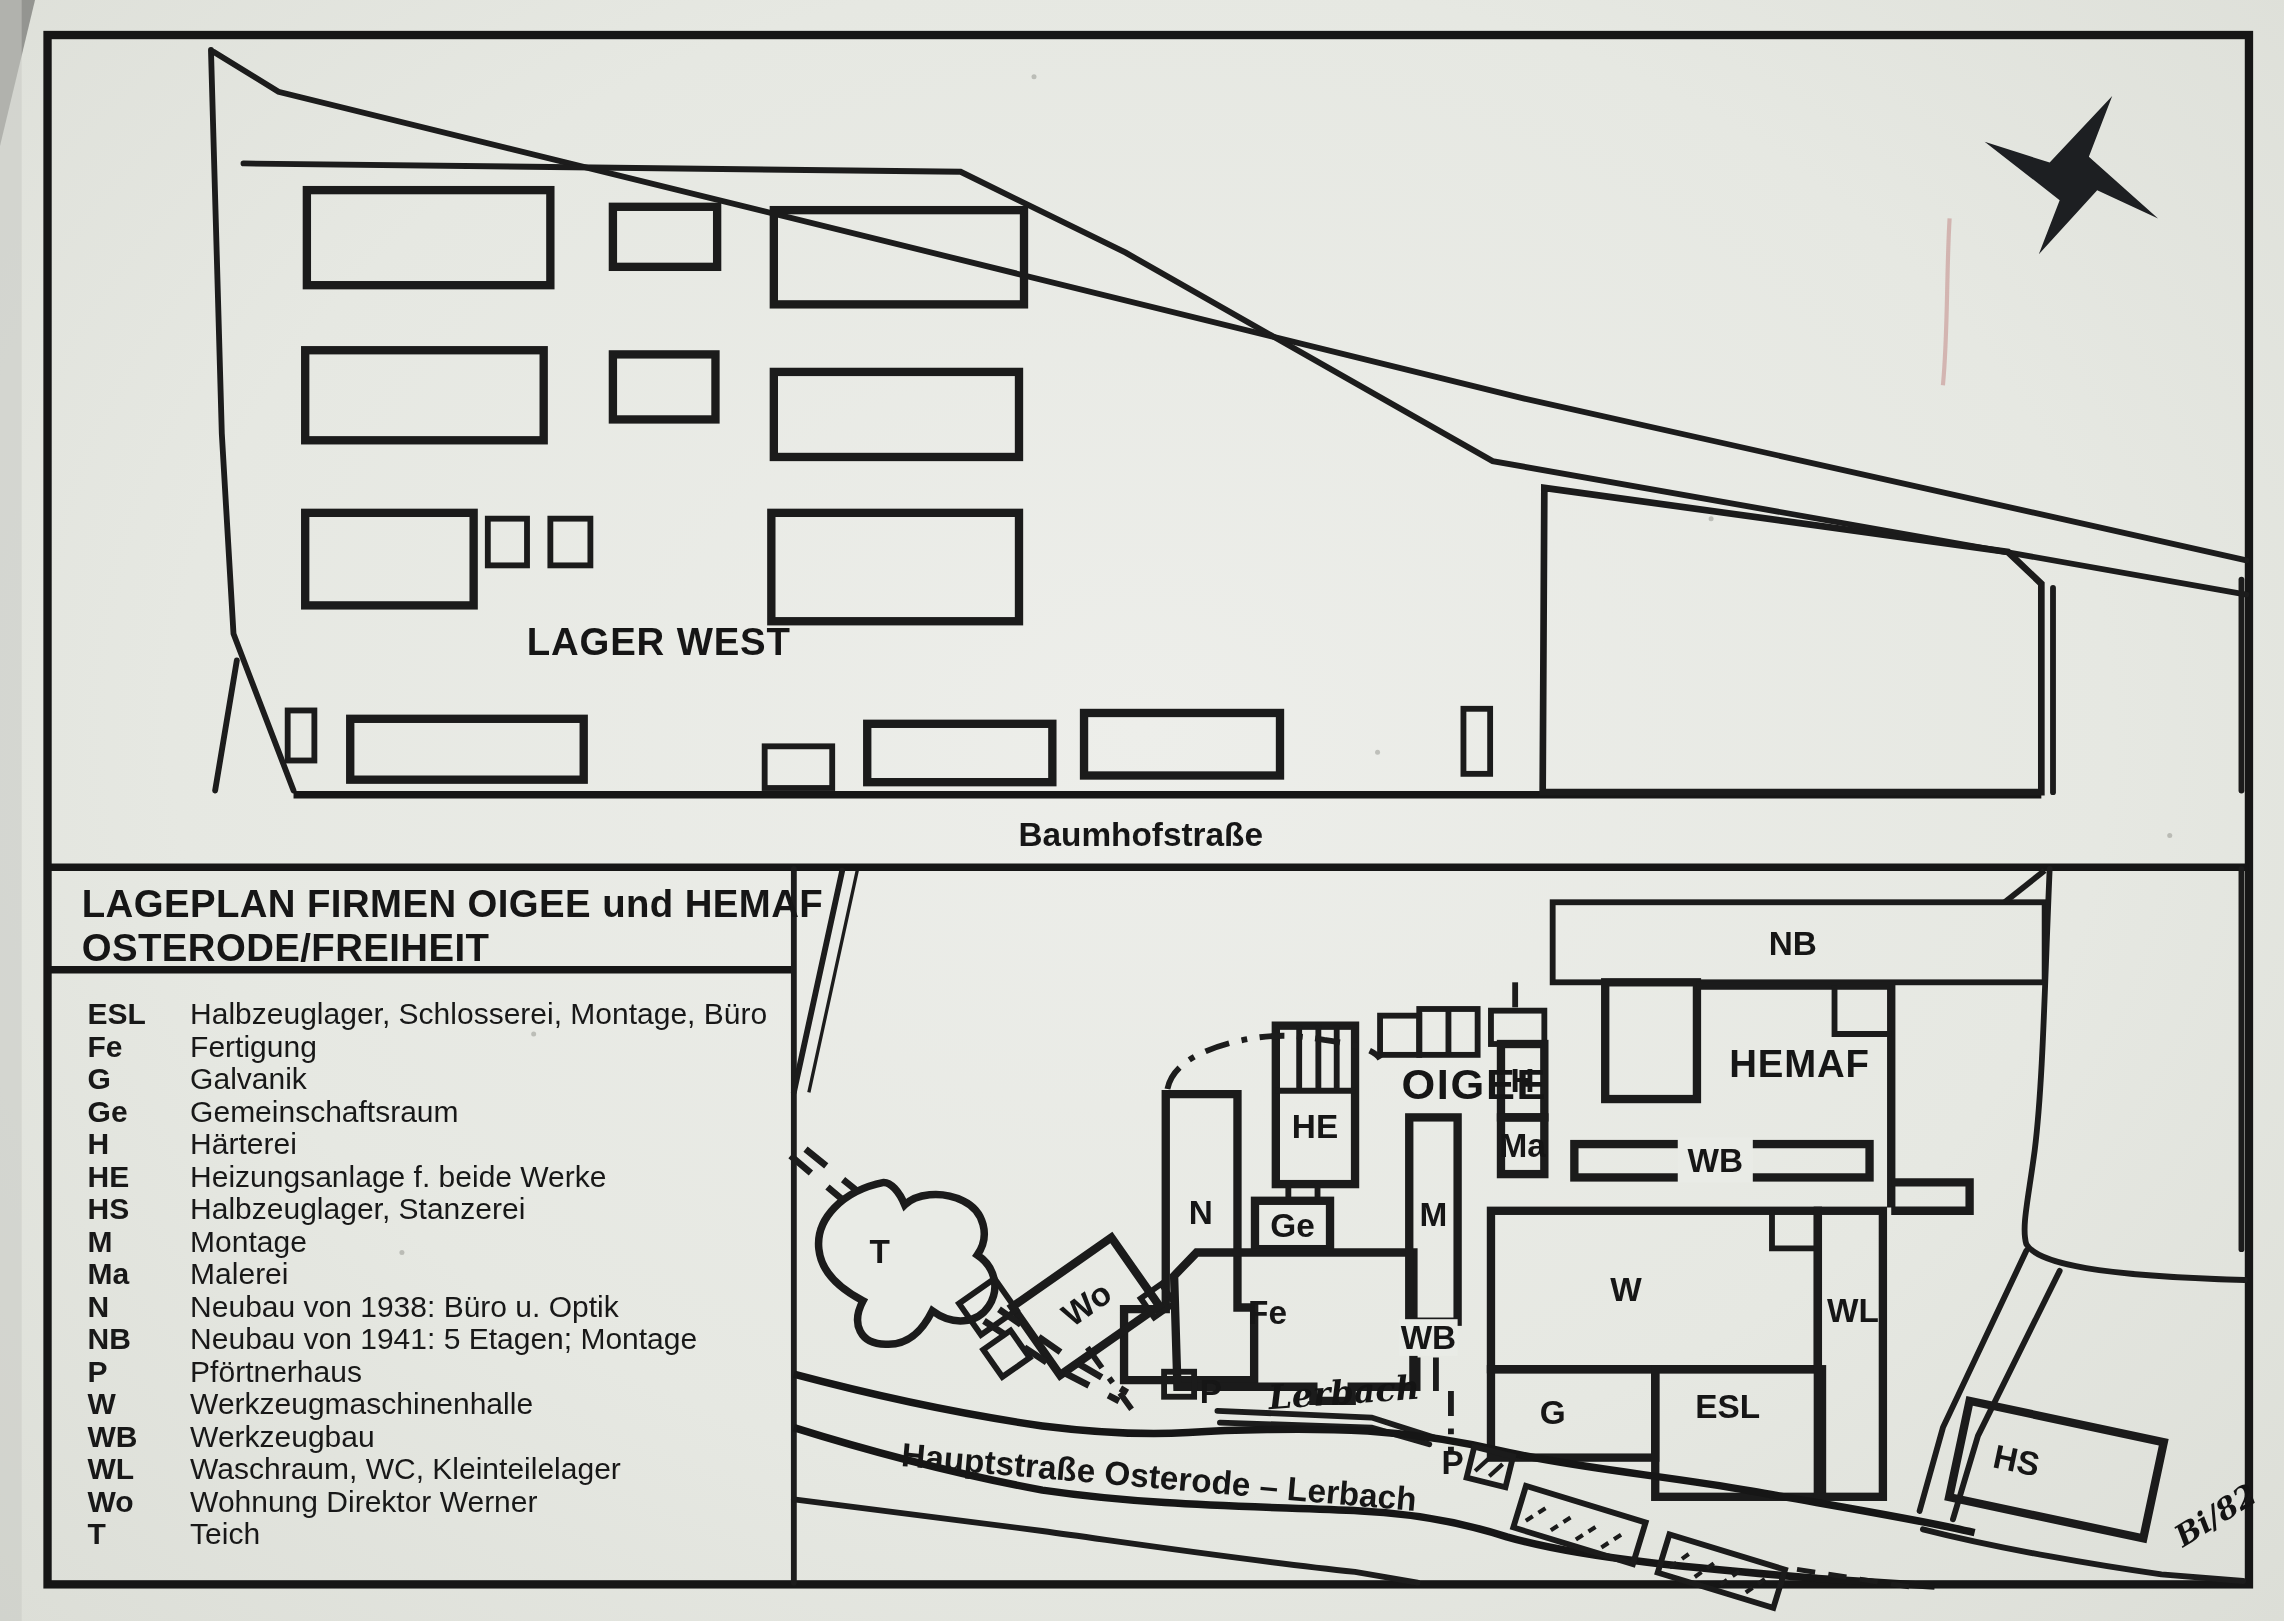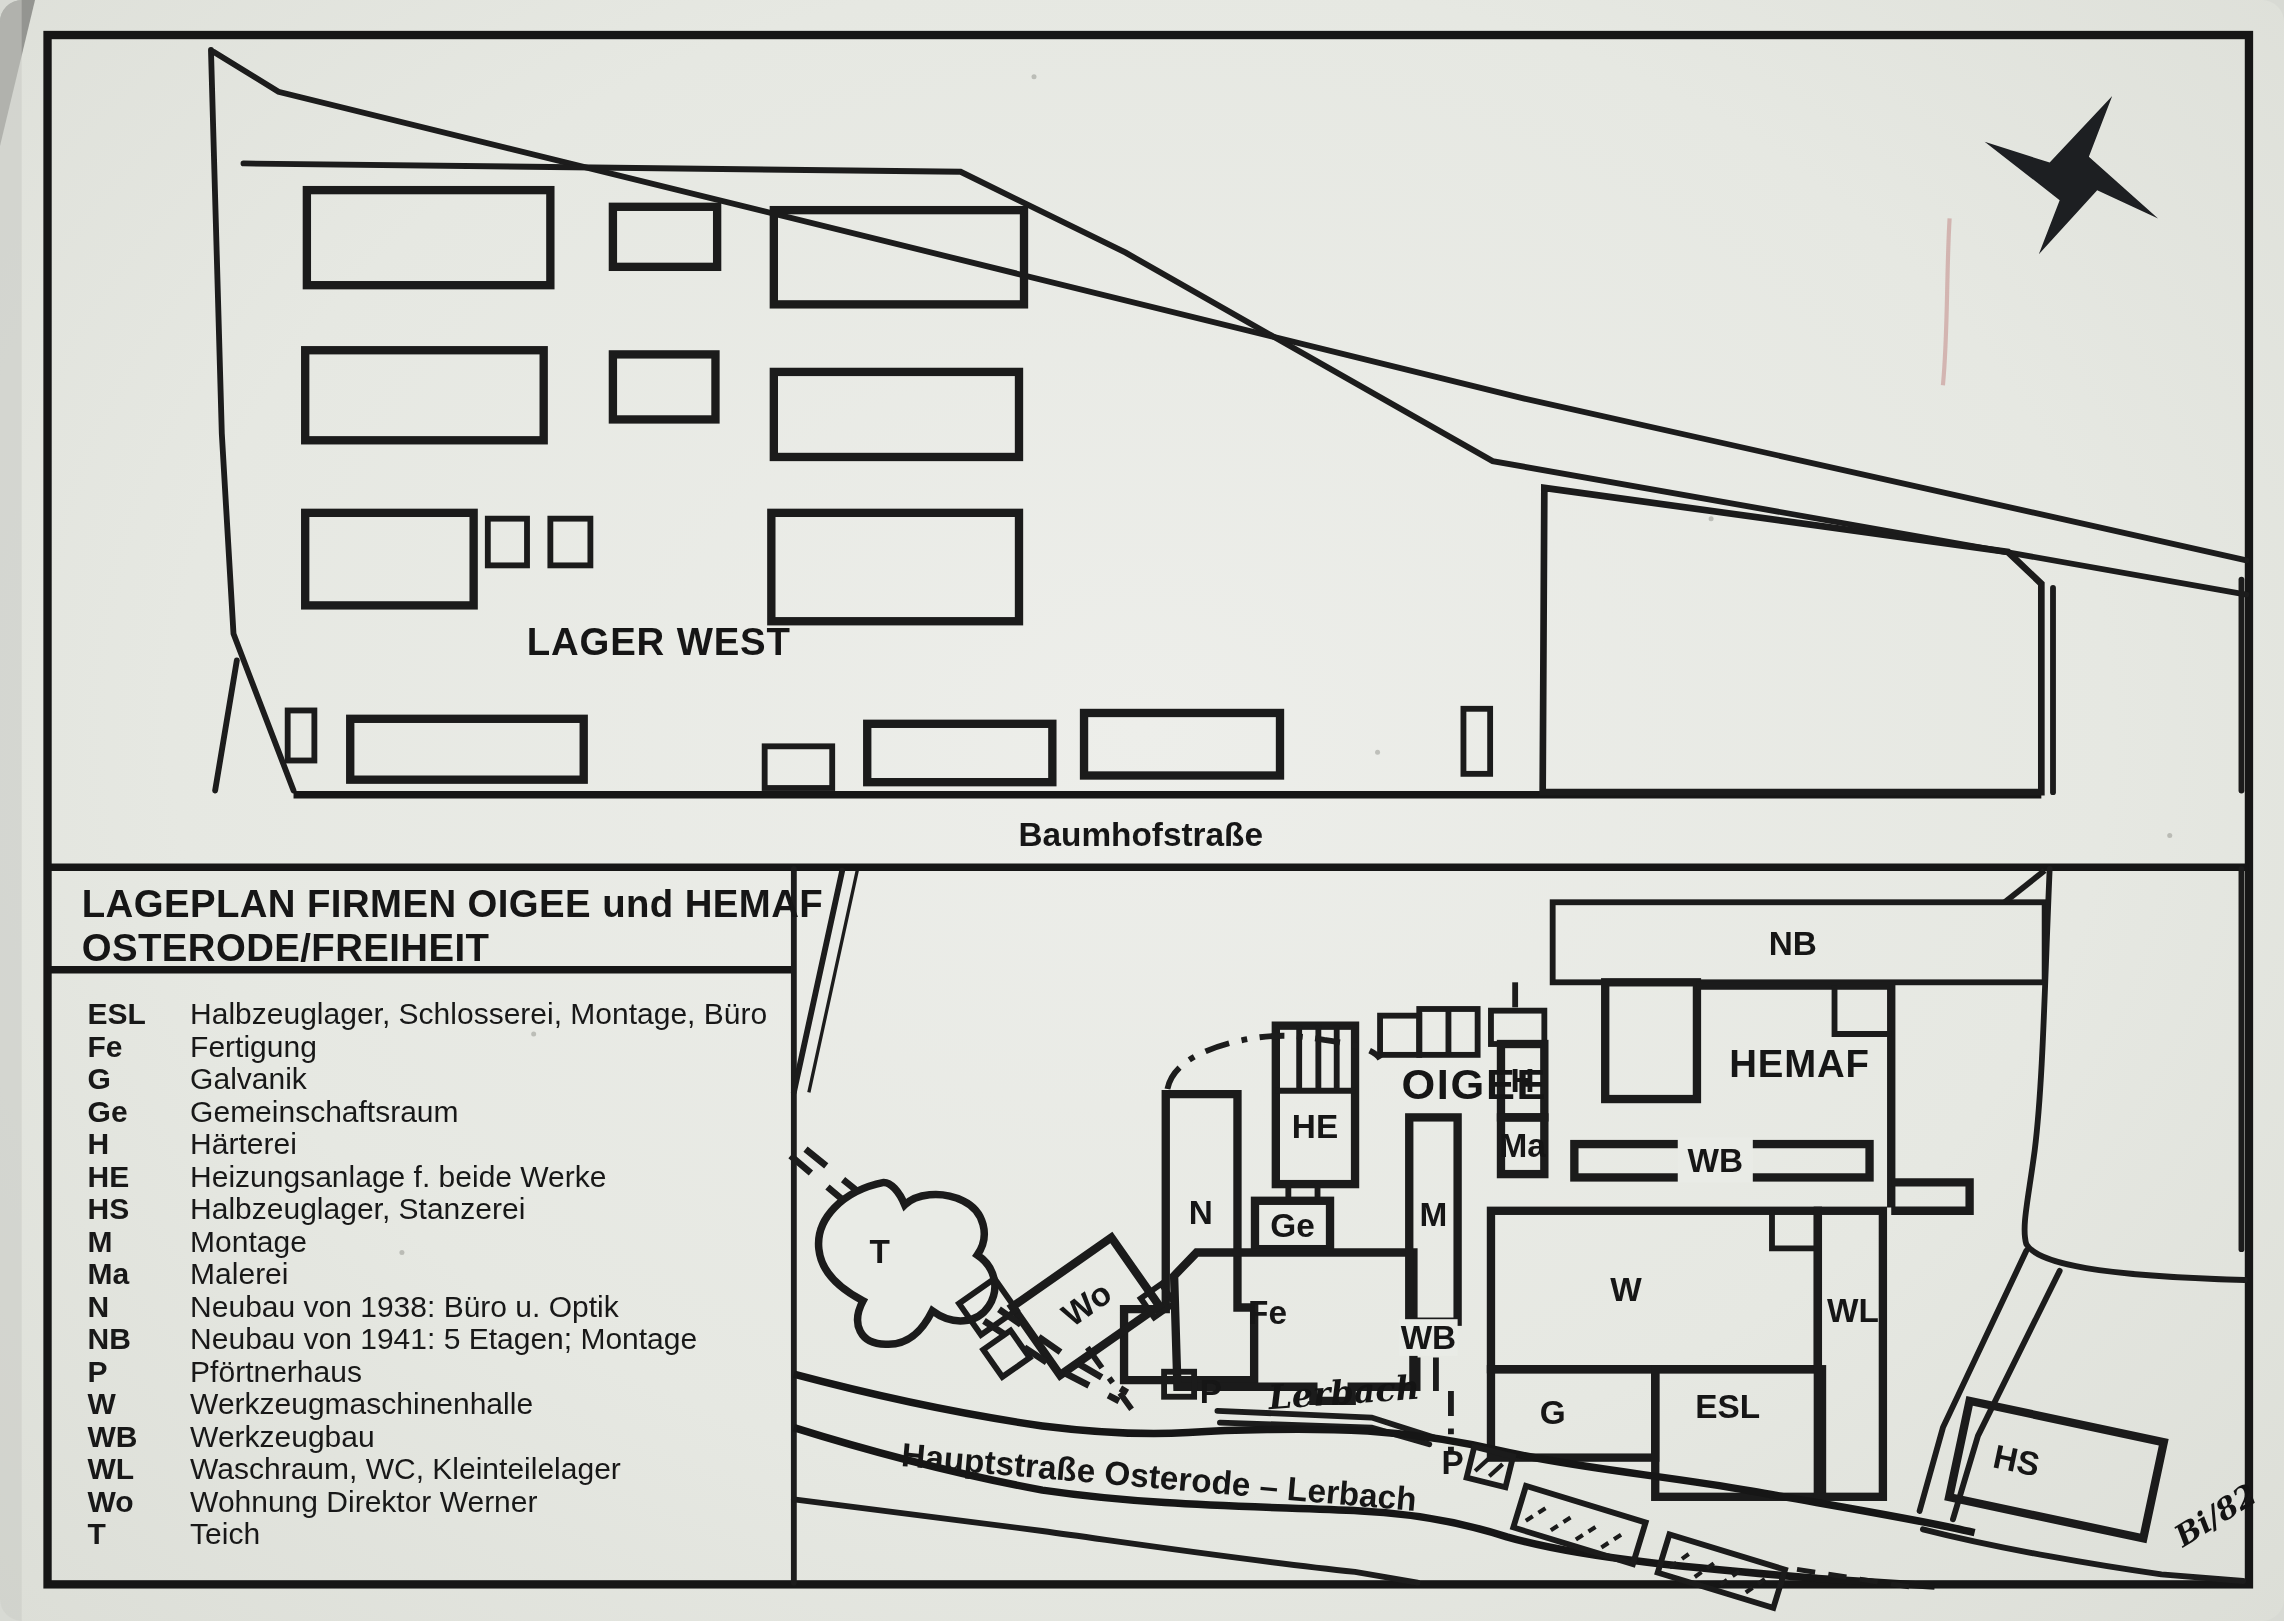--- a/index.html
+++ b/index.html
@@ -1,18 +1,18 @@
 <!DOCTYPE html>
 <html style="font-size:13.3px"><head>
 <meta charset="utf-8">
 <style>
   html,body{margin:0;padding:0;background:#d8dad4;}
   .page{position:relative;width:2284px;height:1621px;background:
     radial-gradient(ellipse at 50% 45%, #edeeea 0%, #e6e8e2 60%, #dcded7 100%);
-    overflow:hidden;font-family:"Liberation Sans",sans-serif;border-radius:22px;}
+    overflow:hidden;font-family:"Liberation Sans",sans-serif;}
   svg{position:absolute;inset:0;}
   .bld{fill:none;stroke:#1b1b1b;stroke-width:10;stroke-linejoin:miter;}
   .bldthin{fill:none;stroke:#1b1b1b;stroke-width:7;}
   .road{fill:none;stroke:#1c1c1c;stroke-width:7;stroke-linecap:round;}
   .roadheavy{fill:none;stroke:#161616;stroke-width:9;}
   .dashdot{fill:none;stroke:#1c1c1c;stroke-width:7;stroke-dasharray:30 15 7 15;}
   .dashed{fill:none;stroke:#1c1c1c;stroke-width:8;stroke-dasharray:32 26;}
   .lbl{fill:#161616;font-family:"Liberation Sans",sans-serif;font-size:40px;font-weight:600;}
   .lblc{text-anchor:middle;}
   .big{font-size:52px;font-weight:700;letter-spacing:2px;}

